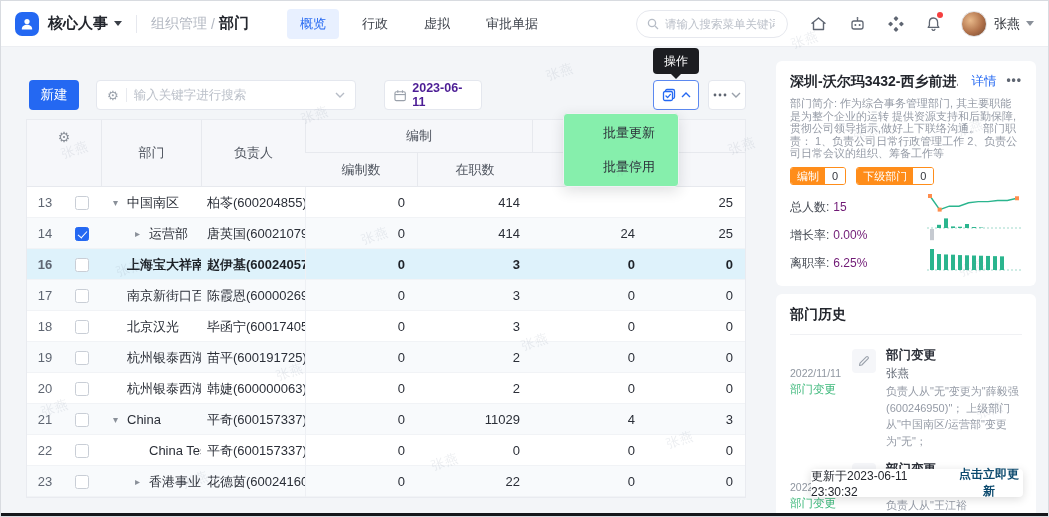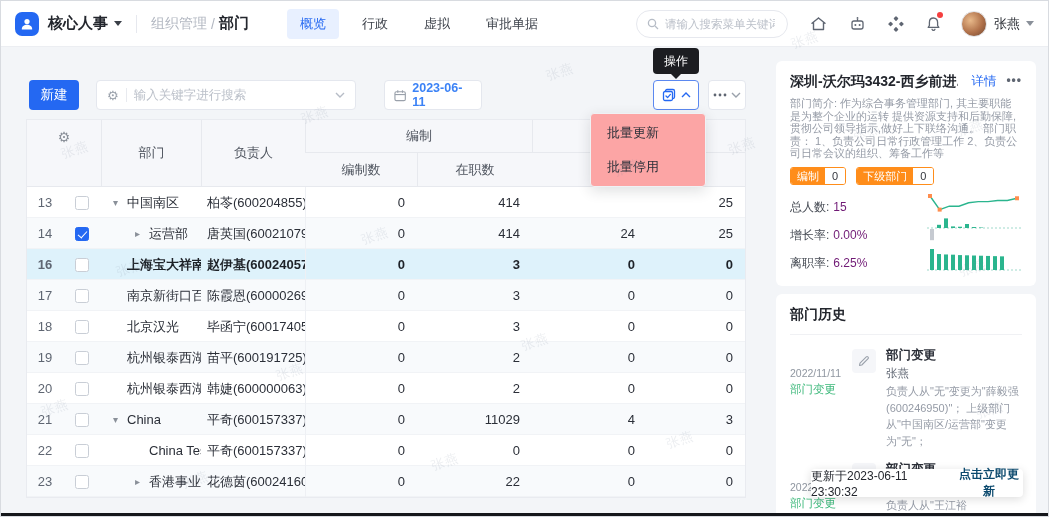--- a/index.html
+++ b/index.html
@@ -41,33 +41,33 @@
   
   .btn-new { position:absolute; left:28px; top:33px; width:50px; height:30px; background:#2468f2; color:#fff;
              font-size:13.5px; border-radius:4px; display:flex; align-items:center; justify-content:center; cursor:pointer; }
   .search-box { position:absolute; left:95px; top:33px; width:260px; height:30px; background:#fff; border:1px solid #e4e7ee;
                 border-radius:4px; display:flex; align-items:center; padding:0 10px; gap:7px; }
   .search-box .mini-div { width:1px; height:14px; background:#e8eaef; }
   .search-box input { border:none; outline:none; flex:1; font-size:12.5px; background:transparent; font-family:inherit; color:#3a3f48; }
   .search-box input::placeholder { color:#bcc1ca; }
   .date-box { position:absolute; left:383px; top:33px; width:98px; height:30px; background:#fff; border:1px solid #e4e7ee;
               border-radius:4px; display:flex; align-items:center; padding:0 9px; gap:6px; }
-  .date-val { font-size:12.5px; color:#3b82f6; font-weight:bold; }
+  .date-val { font-size:12.5px; color:#4c1d95; font-weight:bold; }
   .btn-batch { position:absolute; left:652px; top:33px; width:46px; height:30px; background:#fff; border:1px solid #5b88f0;
                border-radius:4px; display:flex; align-items:center; justify-content:center; gap:5px; color:#2468f2; cursor:pointer; }
   .btn-more { position:absolute; left:707px; top:33px; width:38px; height:30px; background:#fff; border:1px solid #e4e7ee;
               border-radius:4px; display:flex; align-items:center; justify-content:center; gap:4px; color:#5f6672; cursor:pointer; }
   .tooltip-op { position:absolute; left:652px; top:1px; width:46px; height:26px; background:#1c1d21; color:#fff; font-size:12px;
                 border-radius:4px; display:flex; align-items:center; justify-content:center; z-index:45; }
   .tooltip-op::after { content:""; position:absolute; left:50%; bottom:-5px; margin-left:-5px;
                        border:5px solid transparent; border-top:5px solid #1c1d21; border-bottom:none; }
 
   
-  .dropdown { position:absolute; left:589px; top:66px; width:116px; background:#fca5a5; border:1px solid #f0f1f4; border-radius:4px;
-              box-shadow:0 4px 14px rgba(31,35,41,.14); z-index:40; padding:2px 0; }
+  .dropdown { position:absolute; left:562px; top:66px; width:116px; background:#86efac; border:1px solid #f0f1f4; border-radius:4px;
+              box-shadow:0 4px 14px rgba(31,35,41,.14); z-index:40; padding:2px 0;text-align:center; }
   .menu-item { height:34px; line-height:34px; padding-left:16px; font-size:13px; color:#2b2f38; cursor:pointer; }
 
   
   .table { position:absolute; left:25px; top:72px; width:720px; background:#fff; border:1px solid #e9ebf0; z-index:10; }
   .thead { display:grid; grid-template-columns:36px 38px 100px 104px 112px 115px 115px 98px;
            grid-template-rows:33px 33px; background:#f6f7fa; border-bottom:1px solid #e7e9ee; color:#4e545e; }
   .th { display:flex; align-items:center; justify-content:center; font-size:13px; }
   .th-gear { grid-area:1/1/2/3; color:#8a9099; font-size:14px; }
   .th-dept { grid-area:1/3/3/4; border-left:1px solid #e7e9ee; }
   .th-mgr  { grid-area:1/4/3/5; border-left:1px solid #e7e9ee; }

